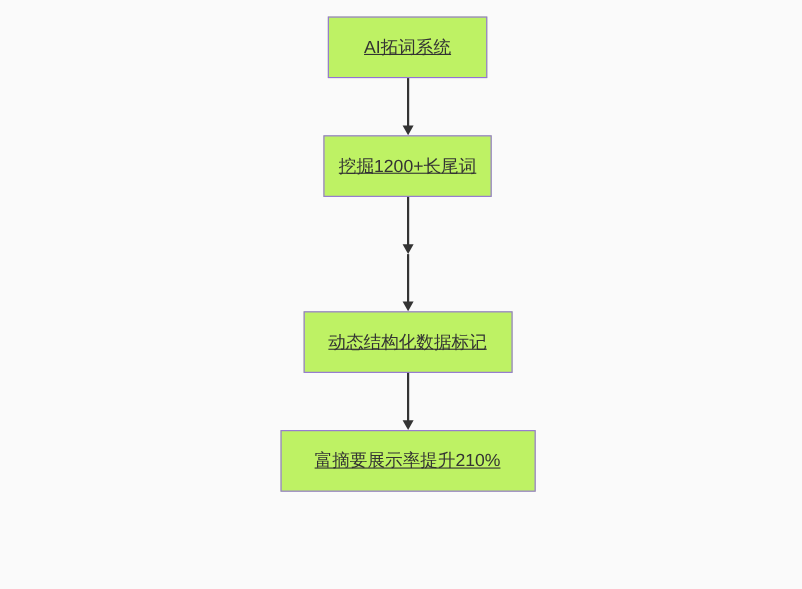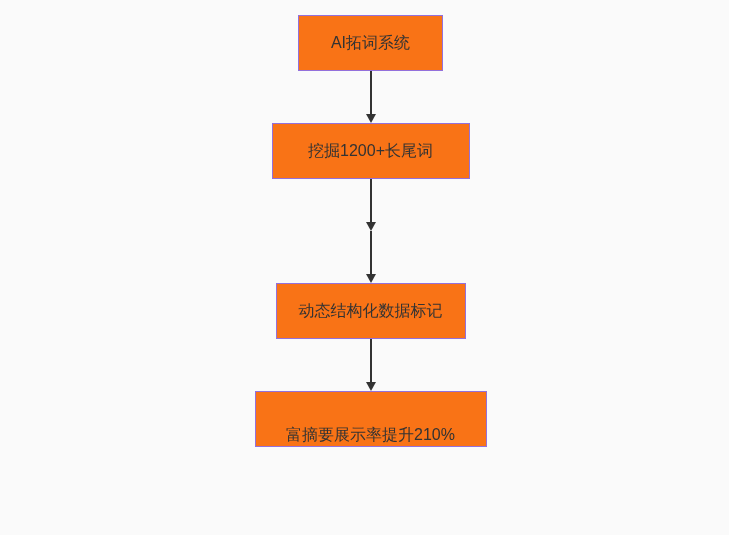--- a/index.html
+++ b/index.html
@@ -21,29 +21,30 @@
     top: 15px;
     left: 0;
     width: 741px; 
     display: flex;
     flex-direction: column;
     align-items: center;
   }
   .node {
     box-sizing: border-box;
     height: 56px;
-    background: #f97316;
+    background: #bef264;
     border: 1px solid #9370db;
     color: #333333;
     font-size: 16px;
     display: flex;
     align-items: center;
     justify-content: center;
     text-align: center;
     white-space: nowrap;
+    text-decoration: underline;
   }
   .edge {
     height: 52px;
     display: flex;
     flex-direction: column;
     align-items: center;
   }
   .edge-line {
     width: 2px;
     flex: 1 1 auto;
@@ -51,24 +52,24 @@
   }
   .edge-arrow {
     width: 0;
     height: 0;
     border-left: 5px solid transparent;
     border-right: 5px solid transparent;
     border-top: 9px solid #333333;
     margin-top: -1px;
   }
   .w1 { width: 145px; }
-  .w2 { width: 198px; }
+  .w2 { width: 153px; }
   .w3 { width: 222px; }
   .w4 { width: 190px; }
-  .w5 { width: 232px; align-items: flex-end; }
+  .w5 { width: 232px; }
 </style>
 </head>
 <body>
 
 <div class="canvas">
   <div class="flow">
 
     <div class="node w1">
       <span>AI拓词系统</span>
     </div>

